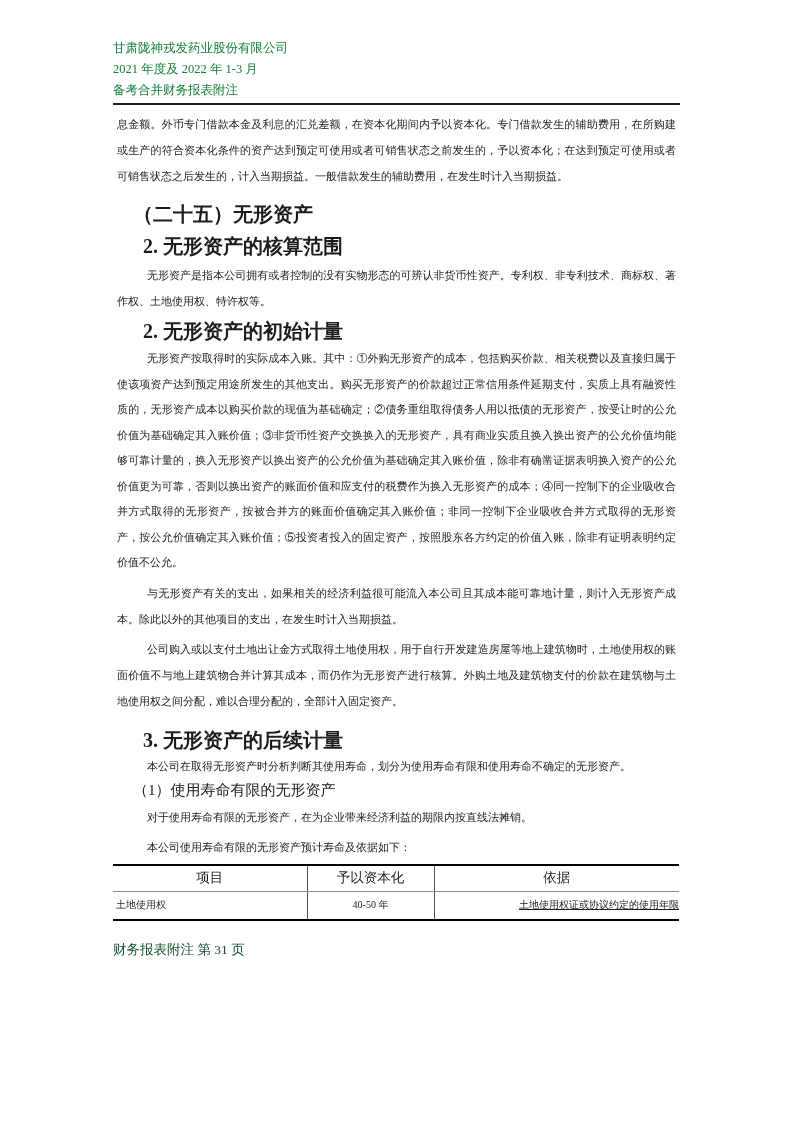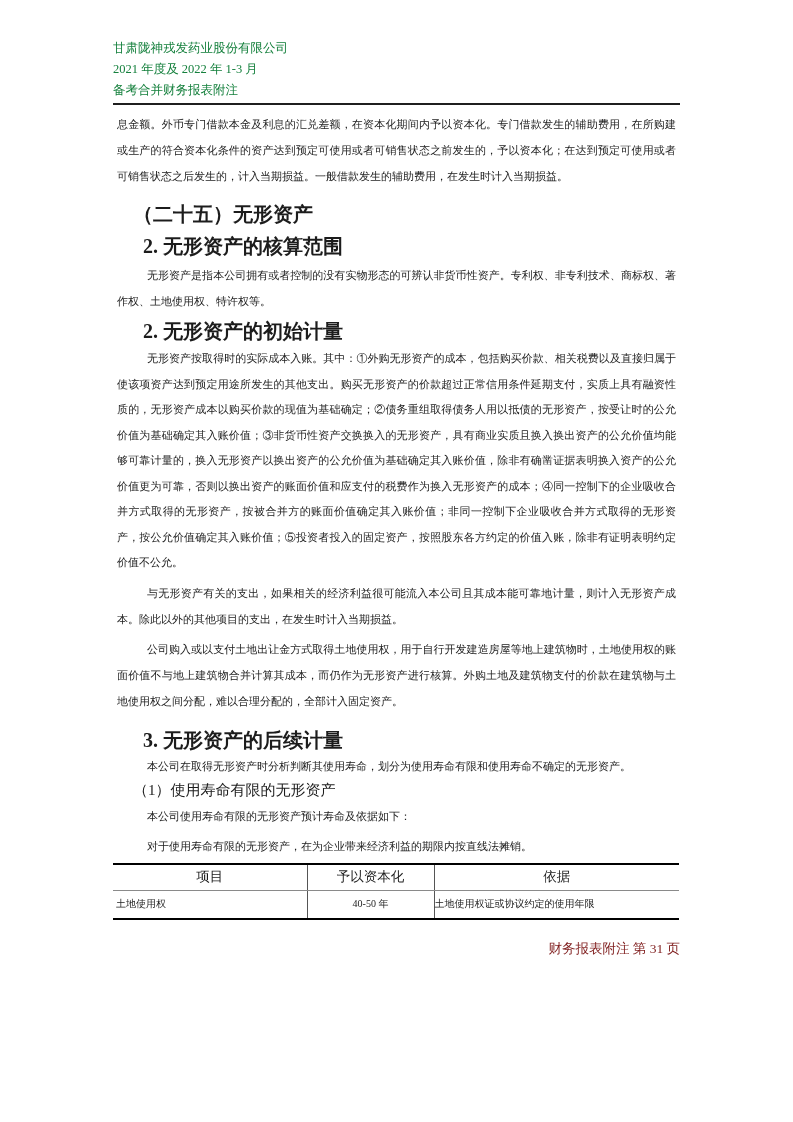--- a/index.html
+++ b/index.html
@@ -90,28 +90,28 @@
   }
   .life-table td {
     font-size: 10px;
     height: 28px;
     vertical-align: middle;
     padding: 0;
   }
   .life-table .vline { border-right: 1.2px solid #555; }
   .life-table td.cell-item { text-align: left; padding-left: 3px; }
   .life-table td.cell-life { text-align: center; }
-  .life-table td.cell-basis { text-align: left; padding-left: 0; }
+  .life-table td.cell-basis { text-align: right; padding-left: 0; text-decoration: underline; }
   
   .page-footer {
     margin-top: 15px;
-    text-align: right;
+    text-align: left;
     font-size: 13.5px;
     line-height: 27px;
-    color: #7f1d1d;
+    color: #14532d;
   }
 </style>
 </head>
 <body>
 
 <div class="page">
   <div class="content">
 
     <div class="doc-header">
       <div>甘肃陇神戎发药业股份有限公司</div>
@@ -128,22 +128,22 @@
     <p class="para indent mt3">无形资产是指本公司拥有或者控制的没有实物形态的可辨认非货币性资产。专利权、非专利技术、商标权、著作权、土地使用权、特许权等。</p>
 
     <p class="hd hd-num mt4">2. 无形资产的初始计量</p>
     <p class="para indent mt2" style="line-height:25.5px;">无形资产按取得时的实际成本入账。其中：①外购无形资产的成本，包括购买价款、相关税费以及直接归属于使该项资产达到预定用途所发生的其他支出。购买无形资产的价款超过正常信用条件延期支付，实质上具有融资性质的，无形资产成本以购买价款的现值为基础确定；②债务重组取得债务人用以抵债的无形资产，按受让时的公允价值为基础确定其入账价值；③非货币性资产交换换入的无形资产，具有商业实质且换入换出资产的公允价值均能够可靠计量的，换入无形资产以换出资产的公允价值为基础确定其入账价值，除非有确凿证据表明换入资产的公允价值更为可靠，否则以换出资产的账面价值和应支付的税费作为换入无形资产的成本；④同一控制下的企业吸收合并方式取得的无形资产，按被合并方的账面价值确定其入账价值；非同一控制下企业吸收合并方式取得的无形资产，按公允价值确定其入账价值；⑤投资者投入的固定资产，按照股东各方约定的价值入账，除非有证明表明约定价值不公允。</p>
     <p class="para indent mt4">与无形资产有关的支出，如果相关的经济利益很可能流入本公司且其成本能可靠地计量，则计入无形资产成本。除此以外的其他项目的支出，在发生时计入当期损益。</p>
     <p class="para indent mt4">公司购入或以支付土地出让金方式取得土地使用权，用于自行开发建造房屋等地上建筑物时，土地使用权的账面价值不与地上建筑物合并计算其成本，而仍作为无形资产进行核算。外购土地及建筑物支付的价款在建筑物与土地使用权之间分配，难以合理分配的，全部计入固定资产。</p>
 
     <p class="hd hd-num mt5">3. 无形资产的后续计量</p>
     <p class="para indent tight mt3">本公司在取得无形资产时分析判断其使用寿命，划分为使用寿命有限和使用寿命不确定的无形资产。</p>
     <p class="item-hd">（1）使用寿命有限的无形资产</p>
+    <p class="para indent mt3">对于使用寿命有限的无形资产，在为企业带来经济利益的期限内按直线法摊销。</p>
     <p class="para indent mt2">本公司使用寿命有限的无形资产预计寿命及依据如下：</p>
-    <p class="para indent mt3">对于使用寿命有限的无形资产，在为企业带来经济利益的期限内按直线法摊销。</p>
 
     <table class="life-table">
       <colgroup>
         <col class="c1">
           <col class="c2">
           <col class="c3">
       </colgroup>
       <thead>
         <tr>
           <th class="vline">项目</th>

